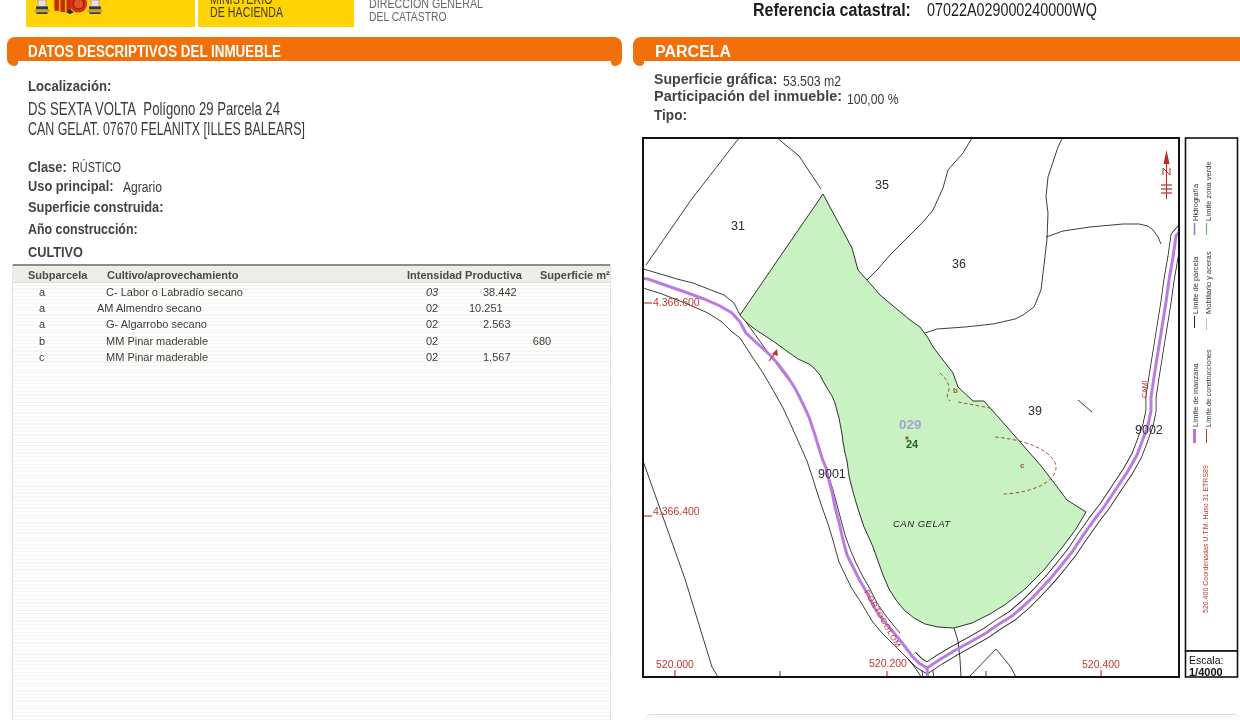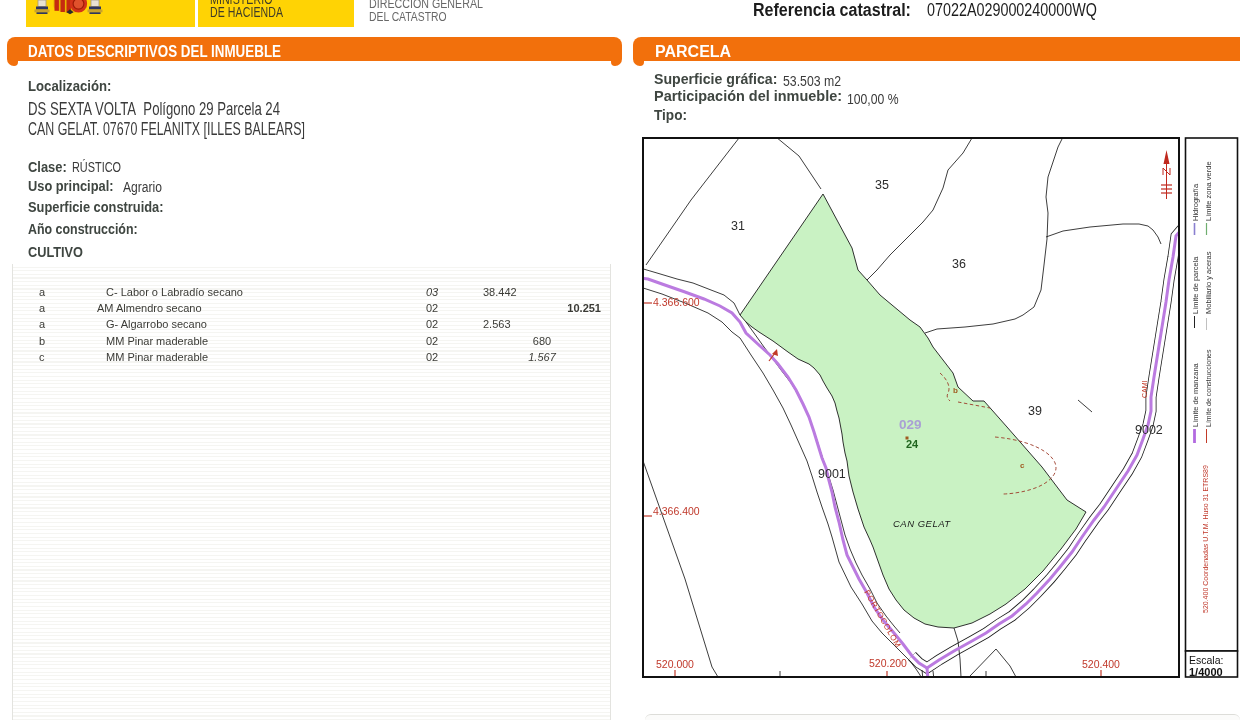--- a/index.html
+++ b/index.html
@@ -82,40 +82,46 @@
 <div class="abs sx adr" id="t6" style="left:28px;top:99px;transform:scaleX(0.730);">DS SEXTA VOLTA&nbsp; Polígono 29 Parcela 24</div>
 <div class="abs sx adr" id="t7" style="left:28px;top:119px;transform:scaleX(0.689);">CAN GELAT. 07670 FELANITX [ILLES BALEARS]</div>
 <div class="abs sx lbl" id="t8" style="left:28px;top:158px;transform:scaleX(0.832);">Clase:</div>
 <div class="abs sx val" id="v1" style="left:72px;top:159px;transform:scaleX(0.778);">RÚSTICO</div>
 <div class="abs sx lbl" id="t9" style="left:28px;top:177px;transform:scaleX(0.827);">Uso principal:</div>
 <div class="abs sx val" id="v2" style="left:123px;top:179px;transform:scaleX(0.864);">Agrario</div>
 <div class="abs sx lbl" id="t10" style="left:28px;top:198px;transform:scaleX(0.828);">Superficie construida:</div>
 <div class="abs sx lbl" id="t11" style="left:28px;top:220px;transform:scaleX(0.801);">Año construcción:</div>
 <div class="abs sx lbl" id="t12" style="left:28px;top:243px;transform:scaleX(0.822);">CULTIVO</div>
 <div class="abs" id="tblk">
+  <div class="abs" id="thead">
+    <div class="th" style="left:15px;">Subparcela</div>
+    <div class="th" style="left:94px;">Cultivo/aprovechamiento</div>
+    <div class="th" style="left:394px;">Intensidad Productiva</div>
+    <div class="th" style="left:527px;">Superficie m²</div>
+  </div>
   <div class="td" style="left:26px;top:22px;">a</div>
   <div class="td" style="left:93px;top:22px;">C- Labor o Labradío secano</div>
   <div class="td" style="left:413px;top:22px;font-style:italic;">03</div>
   <div class="td" style="left:470px;top:22px;width:118px;">38.442</div>
   <div class="td" style="left:26px;top:38px;">a</div>
   <div class="td" style="left:84px;top:38px;">AM Almendro secano</div>
   <div class="td" style="left:413px;top:38px;">02</div>
-  <div class="td" style="left:470px;top:38px;width:118px;text-align:right;font-weight:bold;">10.251</div>
+  <div class="td" style="left:456px;top:38px;width:118px;text-align:left;">10.251</div>
   <div class="td" style="left:26px;top:54px;">a</div>
   <div class="td" style="left:93px;top:54px;">G- Algarrobo secano</div>
   <div class="td" style="left:413px;top:54px;">02</div>
   <div class="td" style="left:470px;top:54px;width:118px;text-align:left;">2.563</div>
   <div class="td" style="left:26px;top:71px;">b</div>
   <div class="td" style="left:93px;top:71px;">MM Pinar maderable</div>
   <div class="td" style="left:413px;top:71px;">02</div>
   <div class="td" style="left:470px;top:71px;width:118px;text-align:center;">680</div>
   <div class="td" style="left:26px;top:87px;">c</div>
   <div class="td" style="left:93px;top:87px;">MM Pinar maderable</div>
   <div class="td" style="left:413px;top:87px;">02</div>
-  <div class="td" style="left:470px;top:87px;width:118px;text-align:center;font-style:italic;">1.567</div>
+  <div class="td" style="left:470px;top:87px;width:118px;text-align:left;">1.567</div>
 </div>
 
 <div class="abs sx lbl" id="t13" style="left:654px;top:70px;transform:scaleX(0.912);">Superficie gráfica:</div>
 <div class="abs sx val" id="v3" style="left:783px;top:73px;transform:scaleX(0.877);">53.503 m2</div>
 <div class="abs sx lbl" id="t14" style="left:654px;top:87px;transform:scaleX(0.933);">Participación del inmueble:</div>
 <div class="abs sx val" id="v4" style="left:847px;top:91px;transform:scaleX(0.872);">100,00 %</div>
 <div class="abs sx lbl" id="t15" style="left:654px;top:106px;transform:scaleX(0.878);">Tipo:</div>
 <div class="abs" id="botline"></div>
 
 <svg class="abs" style="left:642px;top:137px" width="598" height="543" viewBox="0 0 598 543" font-family="Liberation Sans, sans-serif">

